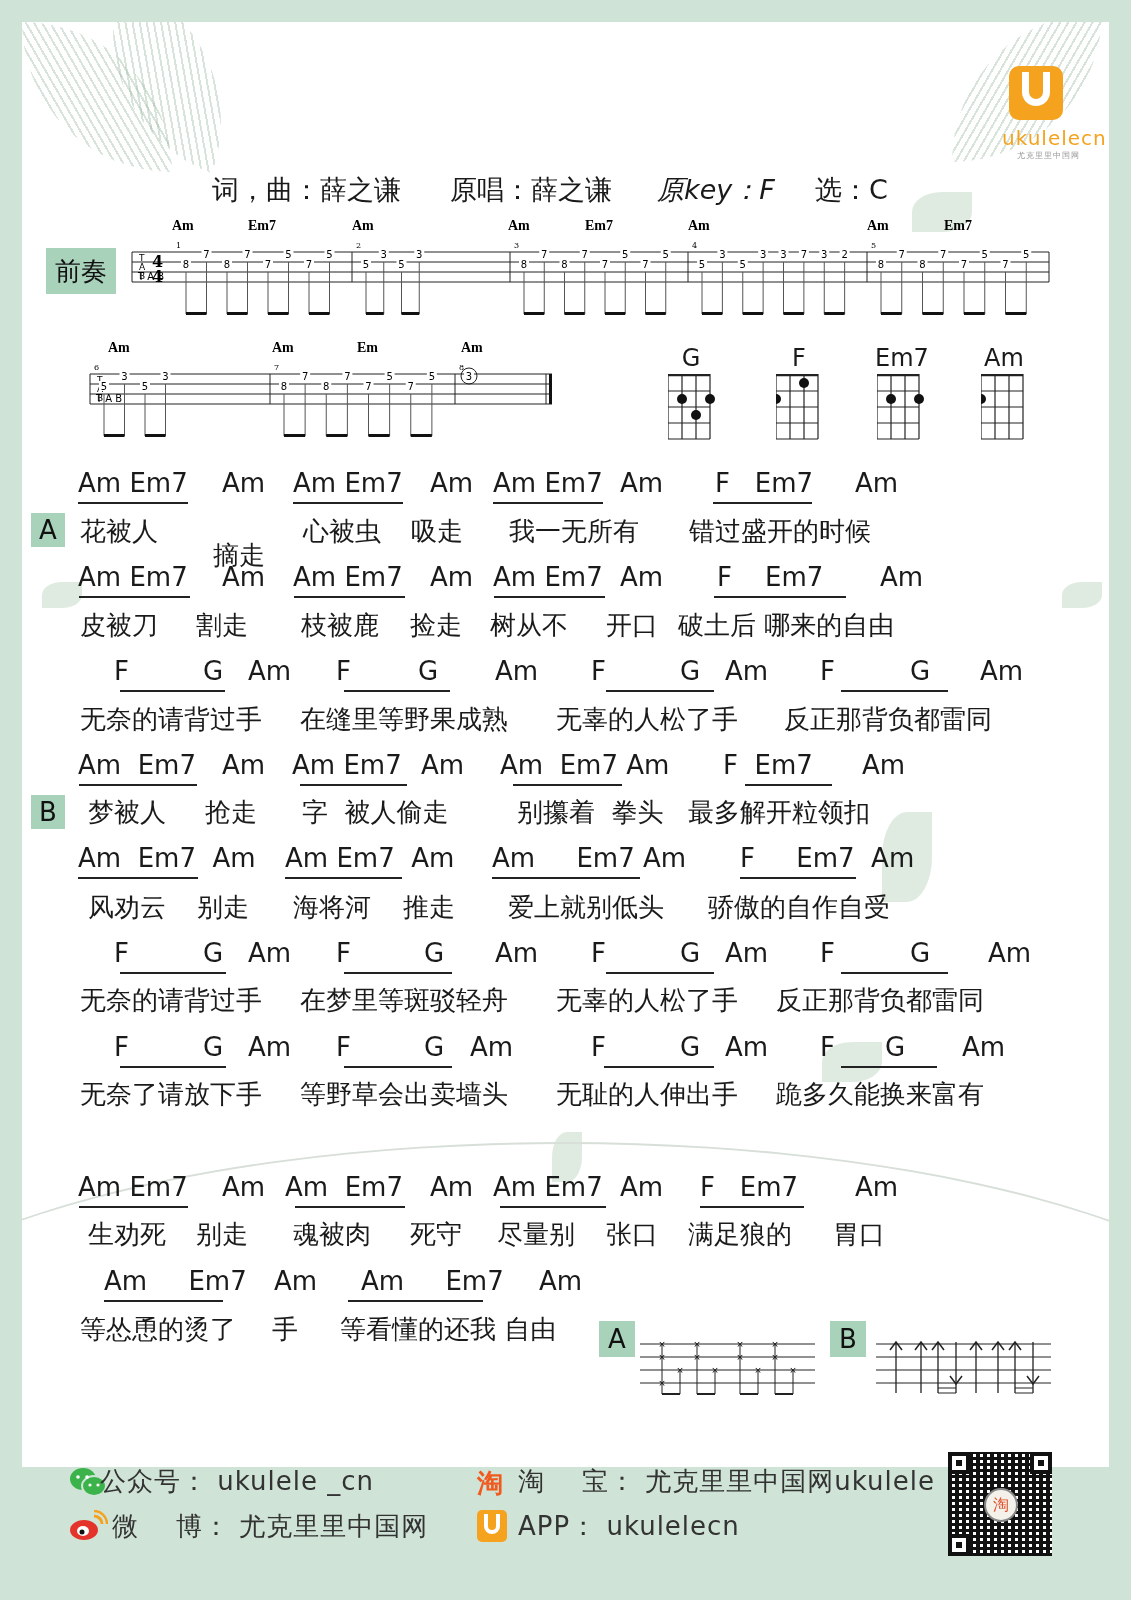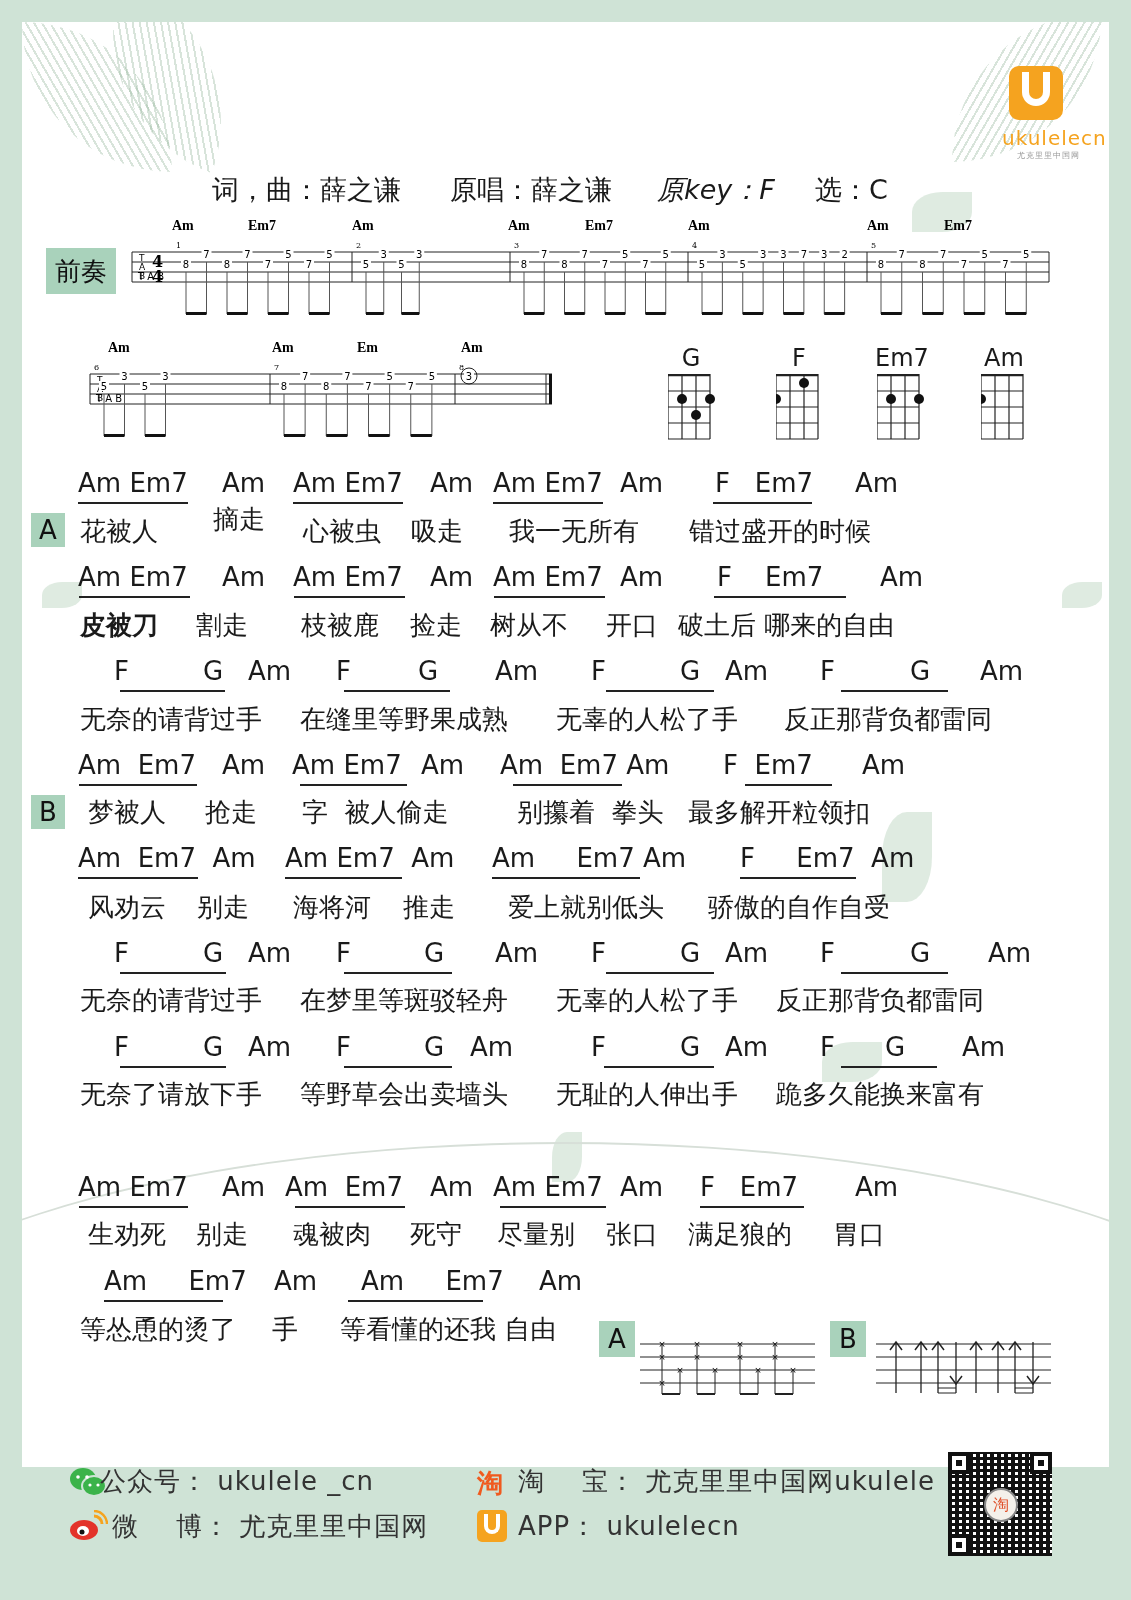--- a/index.html
+++ b/index.html
@@ -401,38 +401,38 @@
       <div class="chord" style="left: 408px; top: 446px; white-space: pre;">Am</div>
       <div class="chord" style="left: 471px; top: 446px; white-space: pre;">Am Em7</div>
       <div class="chord" style="left: 598px; top: 446px; white-space: pre;">Am</div>
       <div class="chord" style="left: 693px; top: 446px; white-space: pre;">F   Em7</div>
       <div class="chord" style="left: 833px; top: 446px; white-space: pre;">Am</div>
       <div class="ul" style="left: 56px; top: 480px; width: 110px;"></div>
       <div class="ul" style="left: 271px; top: 480px; width: 110px;"></div>
       <div class="ul" style="left: 471px; top: 480px; width: 110px;"></div>
       <div class="ul" style="left: 691px; top: 480px; width: 99px;"></div>
       <div class="lyric" style="left: 58px; top: 492px; white-space: pre;">花被人</div>
-      <div class="lyric" style="left: 191px; top: 480px; white-space: pre;">摘走</div>
+      <div class="lyric" style="left: 191px; top: 516px; white-space: pre;">摘走</div>
       <div class="lyric" style="left: 281px; top: 492px; white-space: pre;">心被虫</div>
       <div class="lyric" style="left: 389px; top: 492px; white-space: pre;">吸走</div>
       <div class="lyric" style="left: 487px; top: 492px; white-space: pre;">我一无所有</div>
       <div class="lyric" style="left: 667px; top: 492px; white-space: pre;">错过盛开的时候</div>
       <div class="chord" style="left: 56px; top: 540px; white-space: pre;">Am Em7</div>
       <div class="chord" style="left: 200px; top: 540px; white-space: pre;">Am</div>
       <div class="chord" style="left: 271px; top: 540px; white-space: pre;">Am Em7</div>
       <div class="chord" style="left: 408px; top: 540px; white-space: pre;">Am</div>
       <div class="chord" style="left: 471px; top: 540px; white-space: pre;">Am Em7</div>
       <div class="chord" style="left: 598px; top: 540px; white-space: pre;">Am</div>
       <div class="chord" style="left: 695px; top: 540px; white-space: pre;">F    Em7</div>
       <div class="chord" style="left: 858px; top: 540px; white-space: pre;">Am</div>
       <div class="ul" style="left: 57px; top: 574px; width: 111px;"></div>
       <div class="ul" style="left: 272px; top: 574px; width: 111px;"></div>
       <div class="ul" style="left: 472px; top: 574px; width: 111px;"></div>
       <div class="ul" style="left: 692px; top: 574px; width: 132px;"></div>
-      <div class="lyric" style="left: 58px; top: 586px; white-space: pre; font-weight: bold;">皮被刀</div>
+      <div class="lyric" style="left: 58px; top: 586px; white-space: pre;">皮被刀</div>
       <div class="lyric" style="left: 174px; top: 586px; white-space: pre;">割走</div>
       <div class="lyric" style="left: 279px; top: 586px; white-space: pre;">枝被鹿</div>
       <div class="lyric" style="left: 388px; top: 586px; white-space: pre;">捡走</div>
       <div class="lyric" style="left: 468px; top: 586px; white-space: pre;">树从不</div>
       <div class="lyric" style="left: 584px; top: 586px; white-space: pre;">开口</div>
       <div class="lyric" style="left: 656px; top: 586px; white-space: pre; text-align: right;">破土后 哪来的自由</div>
       <div class="chord" style="left: 92px; top: 634px; white-space: pre;">F</div>
       <div class="chord" style="left: 181px; top: 634px; white-space: pre;">G</div>
       <div class="chord" style="left: 226px; top: 634px; white-space: pre;">Am</div>
       <div class="chord" style="left: 314px; top: 634px; white-space: pre;">F</div>

